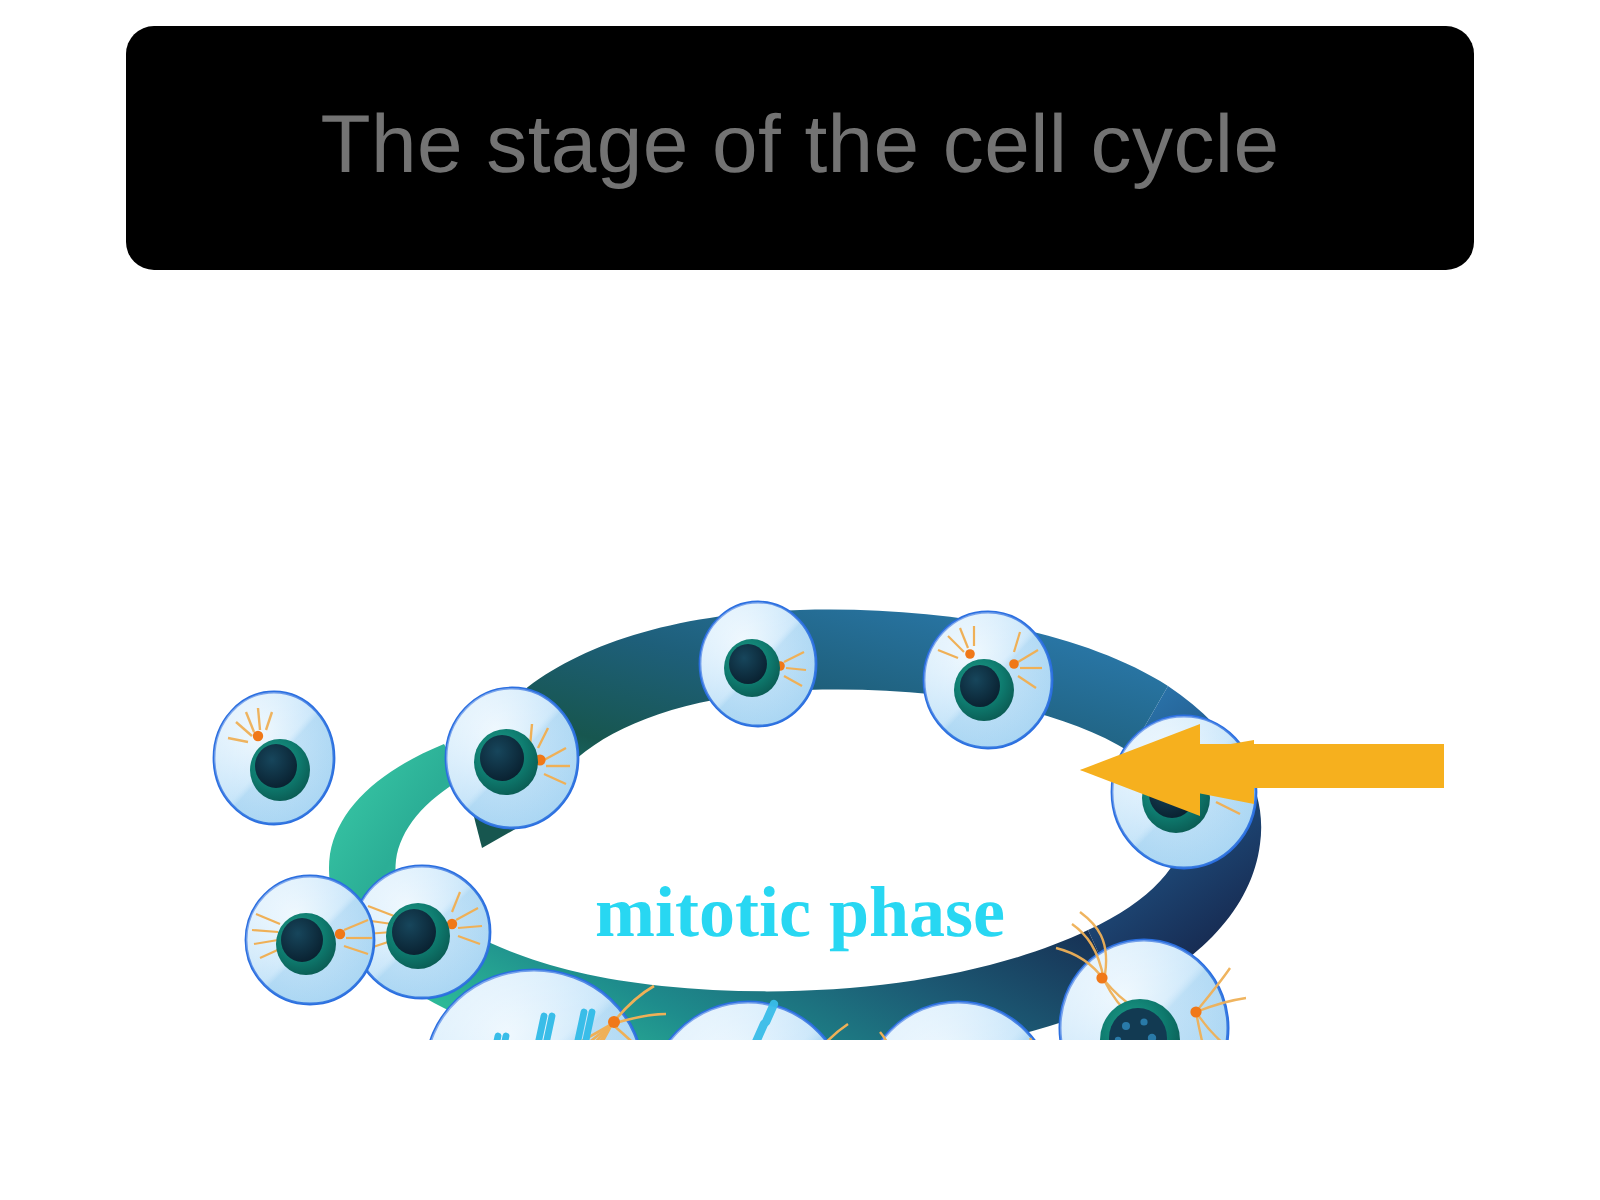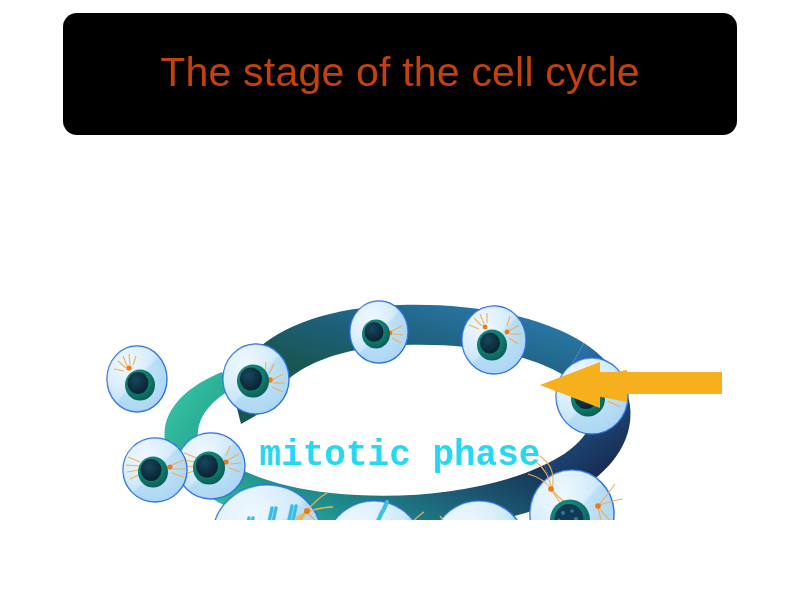--- a/index.html
+++ b/index.html
@@ -26,21 +26,21 @@
     background: #000000;
     border-radius: 14px;
     display: flex;
     flex-direction: column;
     align-items: center;
     justify-content: center;
     box-sizing: border-box;
     padding: 2px 14px 6px 14px;
   }
   .definition-line {
-    color: #c2410c;
+    color: #737373;
     font-family: "Liberation Sans", sans-serif;
     font-size: 41px;
     line-height: 54px;
     letter-spacing: 0.2px;
     white-space: nowrap;
     text-align: center;
   }
 
   
   #cell-cycle-diagram {
@@ -57,21 +57,21 @@
   }
 
   
   #mitotic-phase-label {
     position: absolute;
     left: 0;
     top: 295px;
     width: 800px;
     text-align: center;
     color: #28D7F2;
-    font-family: Liberation Mono, monospace;
+    font-family: Liberation Serif, serif;
     font-weight: bold;
     font-size: 36px;
     letter-spacing: 0px;
     pointer-events: none;
   }
 </style>
 </head>
 <body>
 
 <div id="definition-card">

